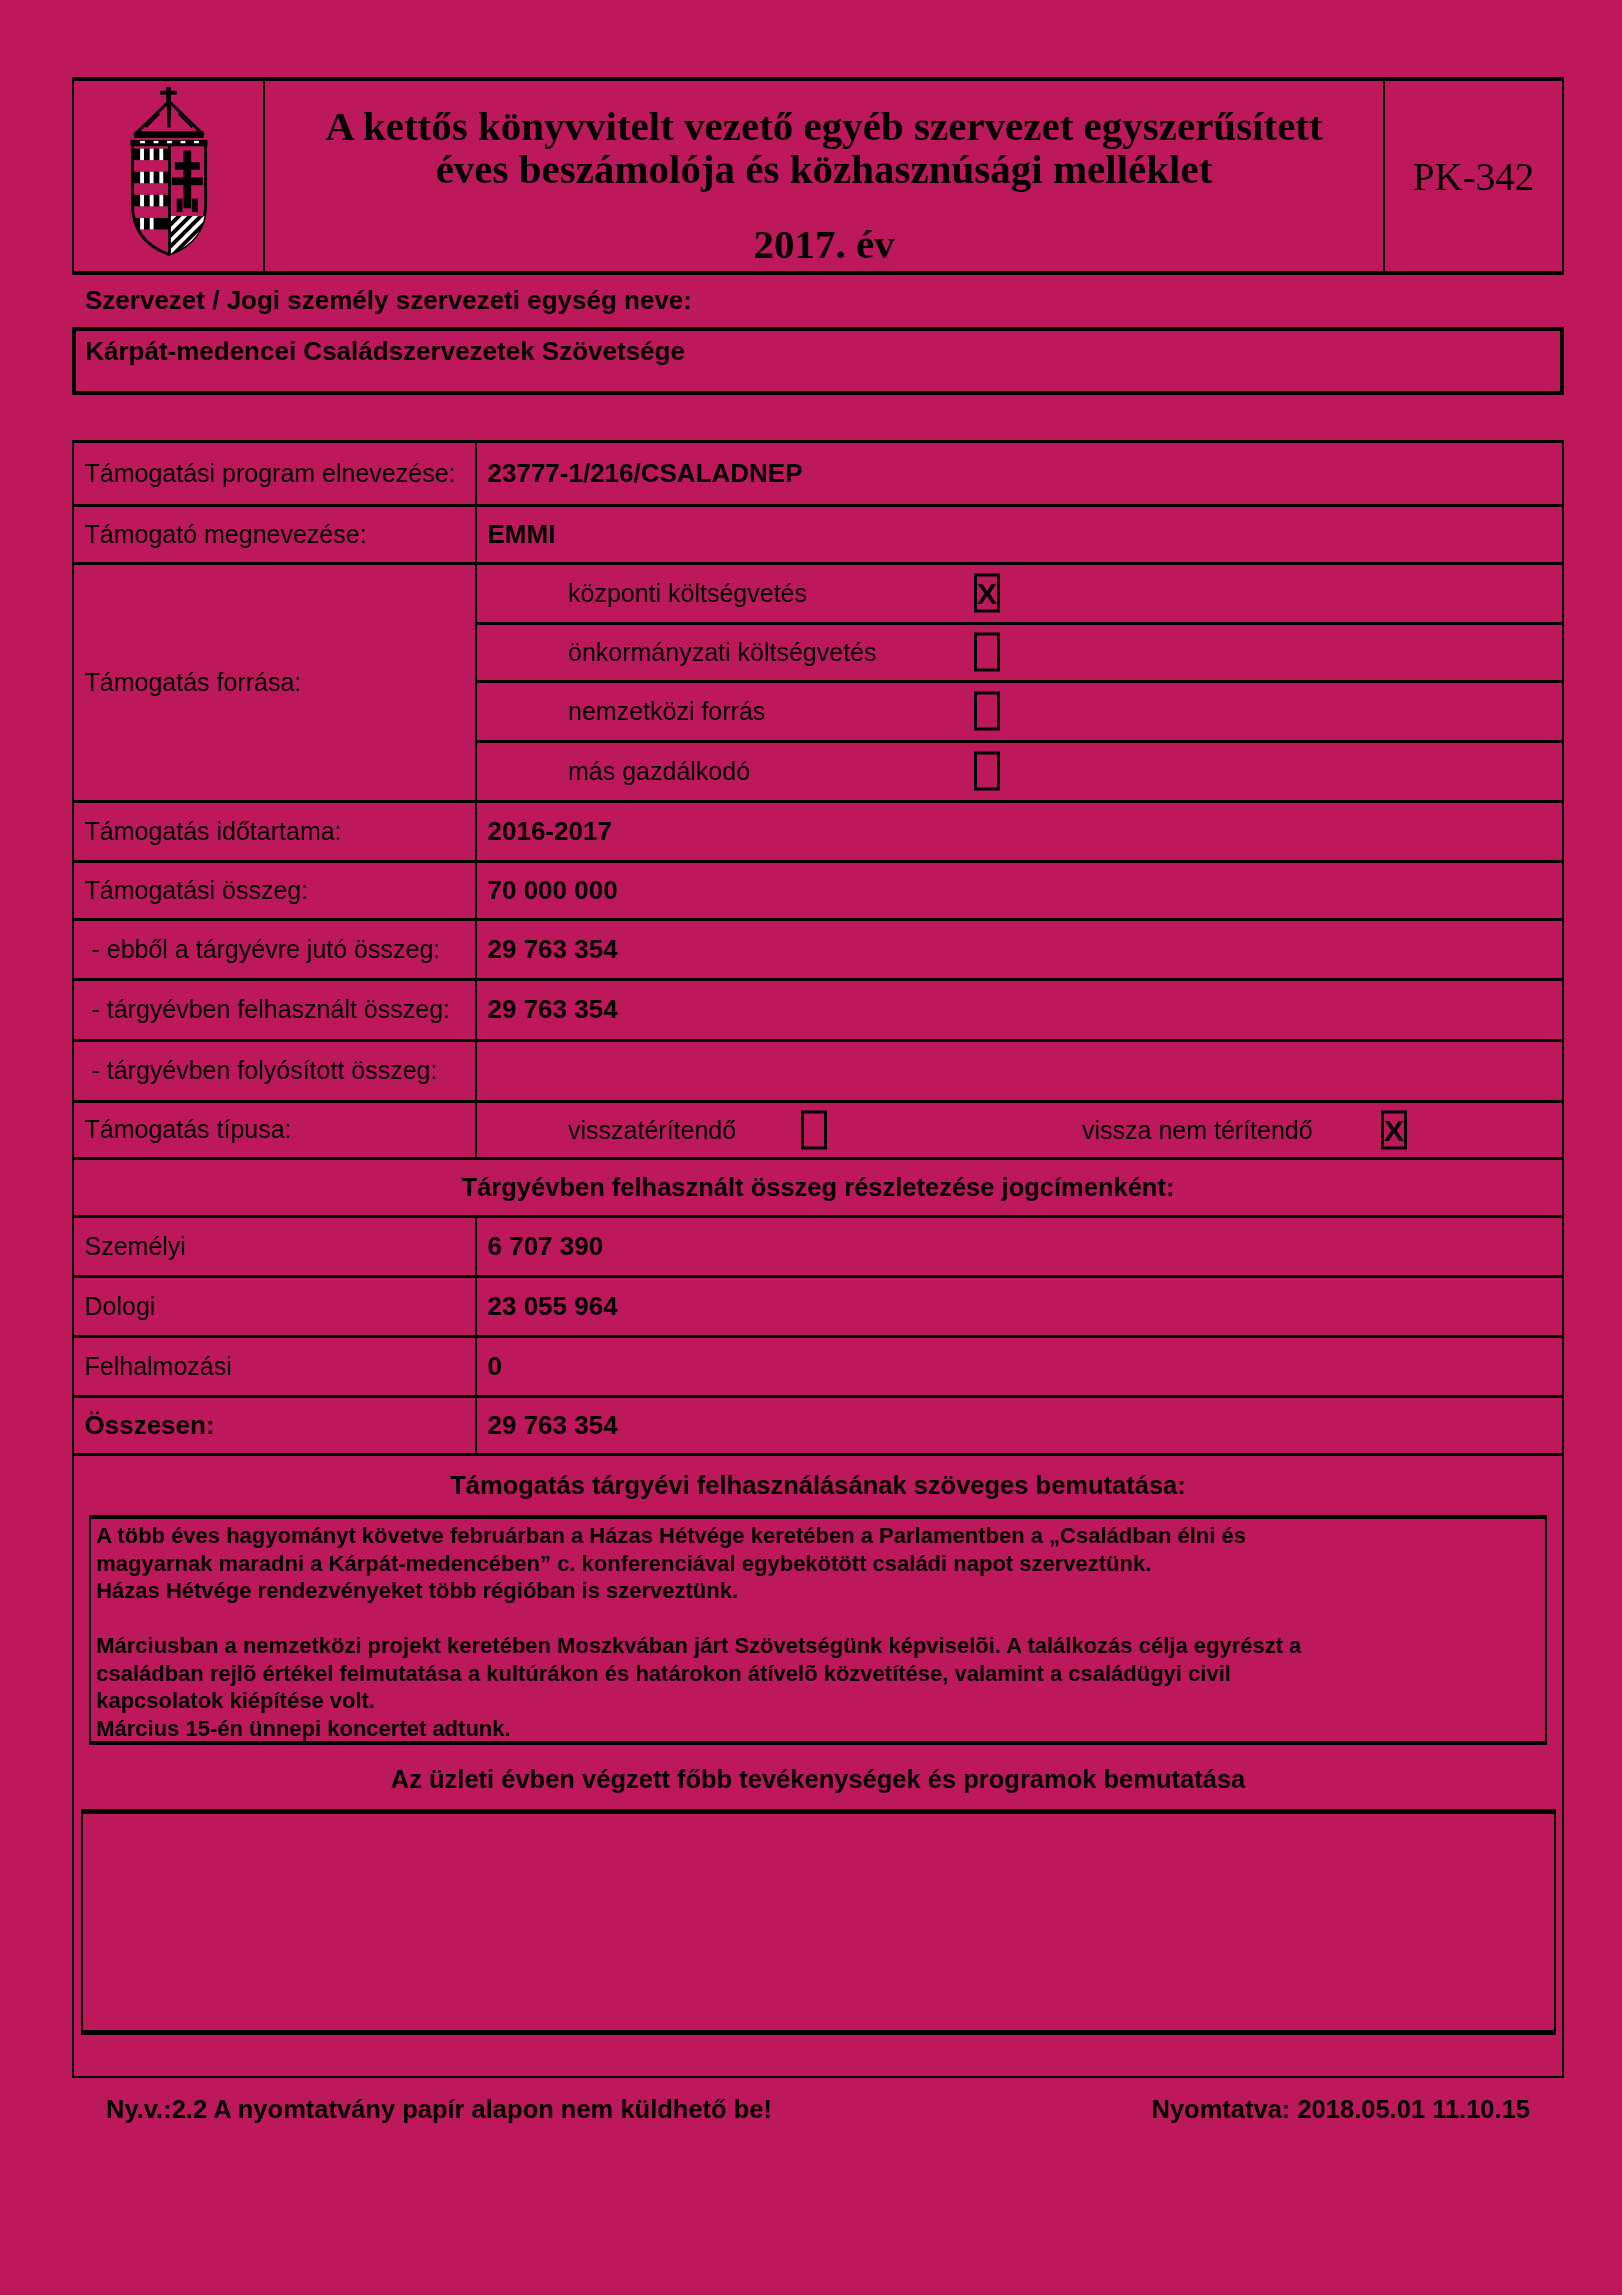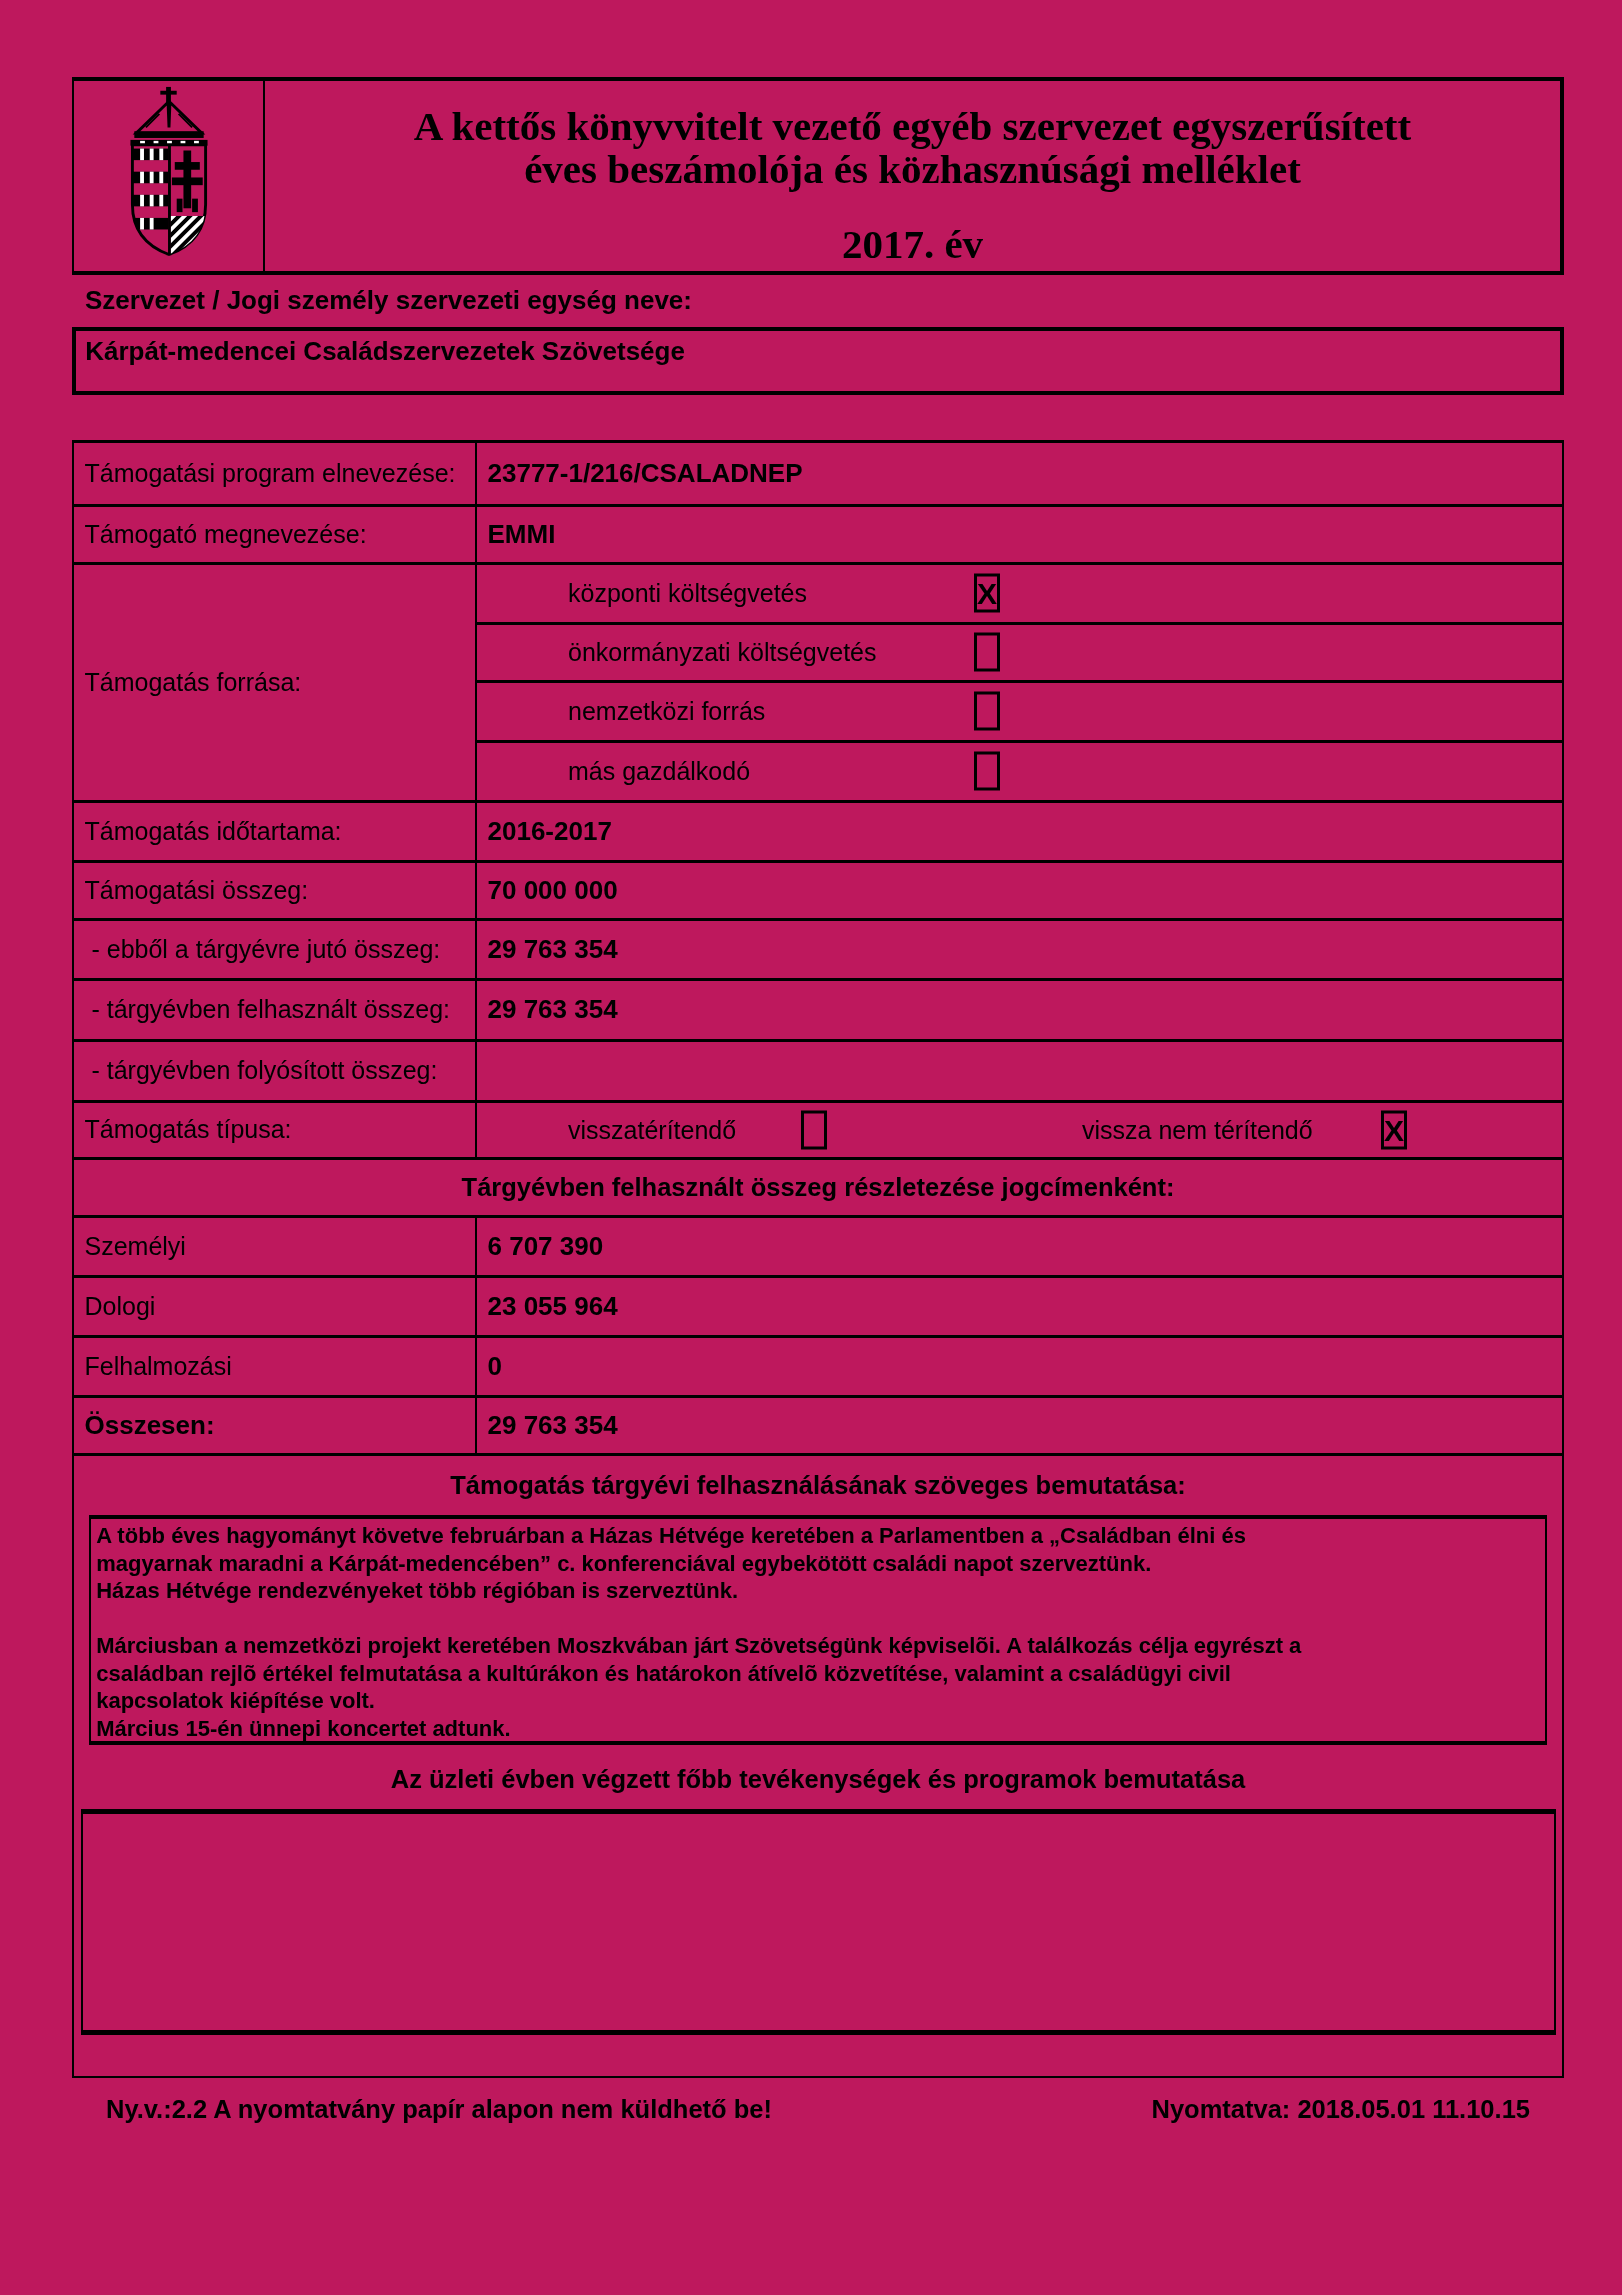--- a/index.html
+++ b/index.html
@@ -119,20 +119,21 @@
 
           <path d="M62,136 h36 v20 q-10,18 -36,22 Z" fill="url(#hatch)"></path>
         </g>
       </svg>
     </div>
     <div class="hdr-title">
       <div class="t1">A kettős könyvvitelt vezető egyéb szervezet egyszerűsített</div>
       <div class="t1" style="margin-top:0;">éves beszámolója és közhasznúsági melléklet</div>
       <div class="year">2017. év</div>
     </div>
+    <div class="hdr-code">PK-342</div>
   </div>
 
   <div class="org-label">Szervezet  / Jogi személy szervezeti egység neve:</div>
   <div class="org-box">
     <span>Kárpát-medencei Családszervezetek Szövetsége</span>
   </div>
 
   <div class="tbl-wrap">
     <table>
       <colgroup>

